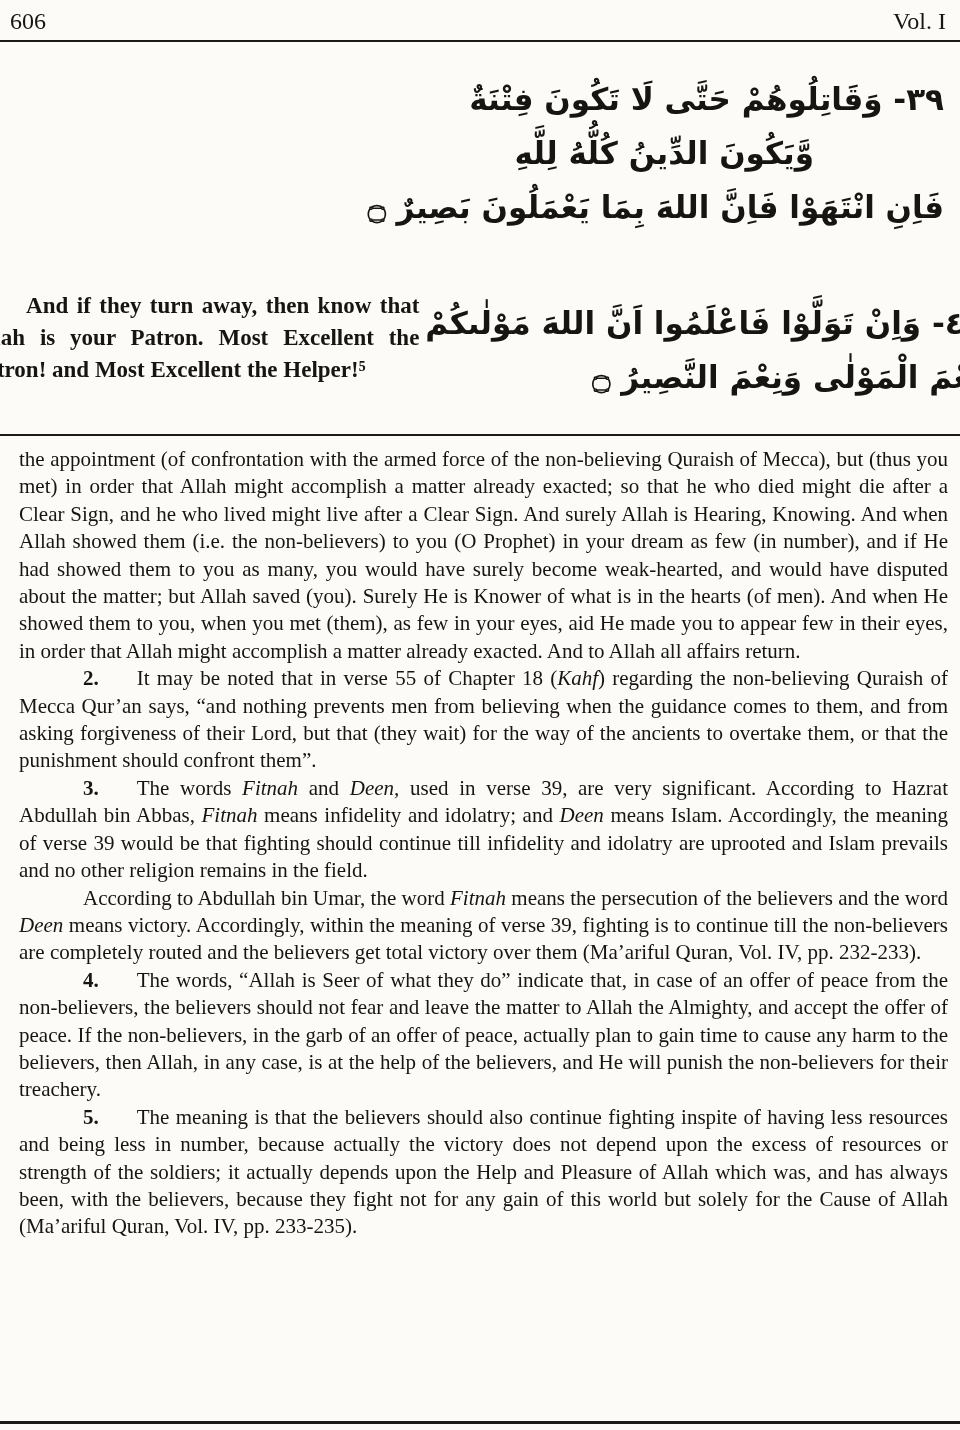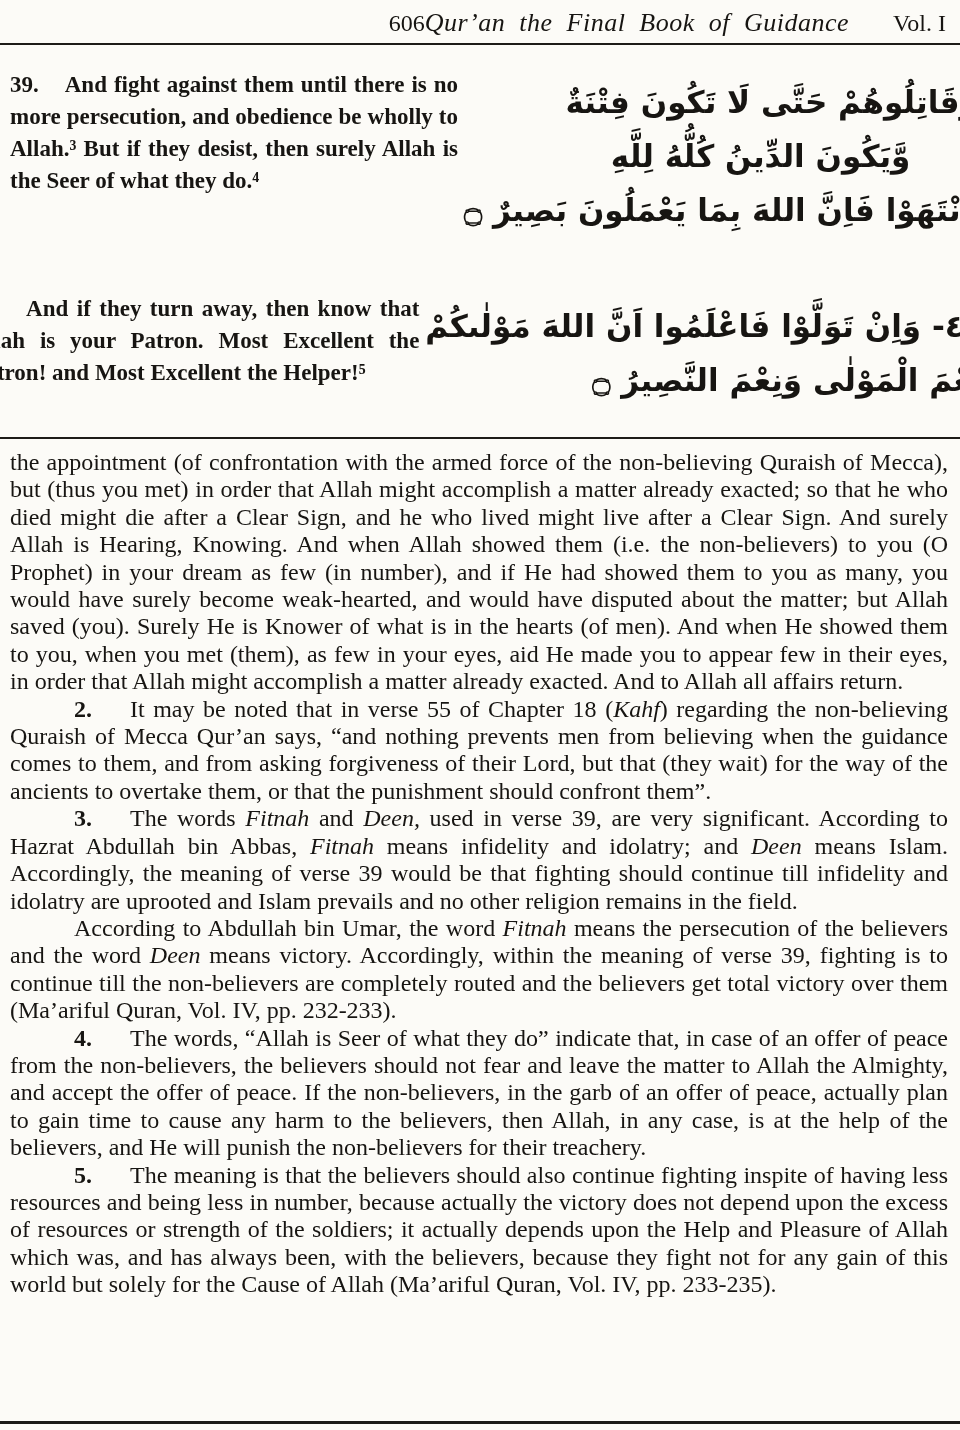--- a/index.html
+++ b/index.html
@@ -11,21 +11,21 @@
     overflow: hidden;
   }
   .page {
     box-sizing: border-box;
     width: 960px; height: 1430px;
     padding: 6px 12px 6px 10px;
     display: flex; flex-direction: column;
   }
   
   .header {
-    display: flex; justify-content: flex-end; align-items: baseline;
+    display: flex; justify-content: space-between; align-items: baseline;
     font-size: 23px; padding: 2px 2px 0 0;
   }
   .header .pagenum { font-size: 24px; }
   .header .title {
     font-style: italic; font-size: 26px;
     letter-spacing: 0.5px; word-spacing: 7px;
   }
   .header .volume { font-size: 24px; margin-left: 44px; }
   .rule {
     border-top: 2px solid #1d1b18;
@@ -48,43 +48,40 @@
     font-family: "DejaVu Sans", sans-serif;
     font-weight: bold;
     font-size: 31px; line-height: 54px;
     padding: 6px 4px 0 6px;
   }
   .ar-line { white-space: nowrap; }
   .ar-line.ar-ind { padding-left: 0; padding-right: 130px; }
   
   .commentary {
     margin-top: 10px;
-    font-size: 24px; line-height: 27.4px;
+    font-size: 21px; line-height: 27.4px;
     text-align: justify;
+    margin-left: 9px;
   }
   .commentary p { margin: 0; }
   .commentary p.numbered, .commentary p.indented { text-indent: 64px; }
   .num { font-weight: bold; padding-right: 38px; }
 </style>
 </head>
 <body>
 
 <div class="page">
 
   <div class="header">
     <span class="pagenum">606</span>
-    <span class="title">Qur’an the Final Book of Guidance</span>
     <span class="volume">Vol. I</span>
   </div>
   <div class="rule"></div>
 
   <div class="verse-row v39">
-    <div class="verse-en">
-      <span class="vnum">39.</span><span>And fight against them until there is no more persecution, and obedience be wholly to Allah.³ But if they desist, then surely Allah is the Seer of what they do.⁴</span>
-    </div>
     <div class="verse-ar">
       <div class="ar-line">٣٩- وَقَاتِلُوهُمْ حَتَّى لَا تَكُونَ فِتْنَةٌ</div>
       <div class="ar-line ar-ind">وَّيَكُونَ الدِّينُ كُلُّهُ لِلَّهِ</div>
       <div class="ar-line">فَاِنِ انْتَهَوْا فَاِنَّ اللهَ بِمَا يَعْمَلُونَ بَصِيرٌ ۝</div>
     </div>
   </div>
 
   <div class="verse-row v40">
     <div class="verse-en">
       <span class="vnum">40.</span><span>And if they turn away, then know that Allah is your Patron. Most Excellent the Patron! and Most Excellent the Helper!⁵</span>

